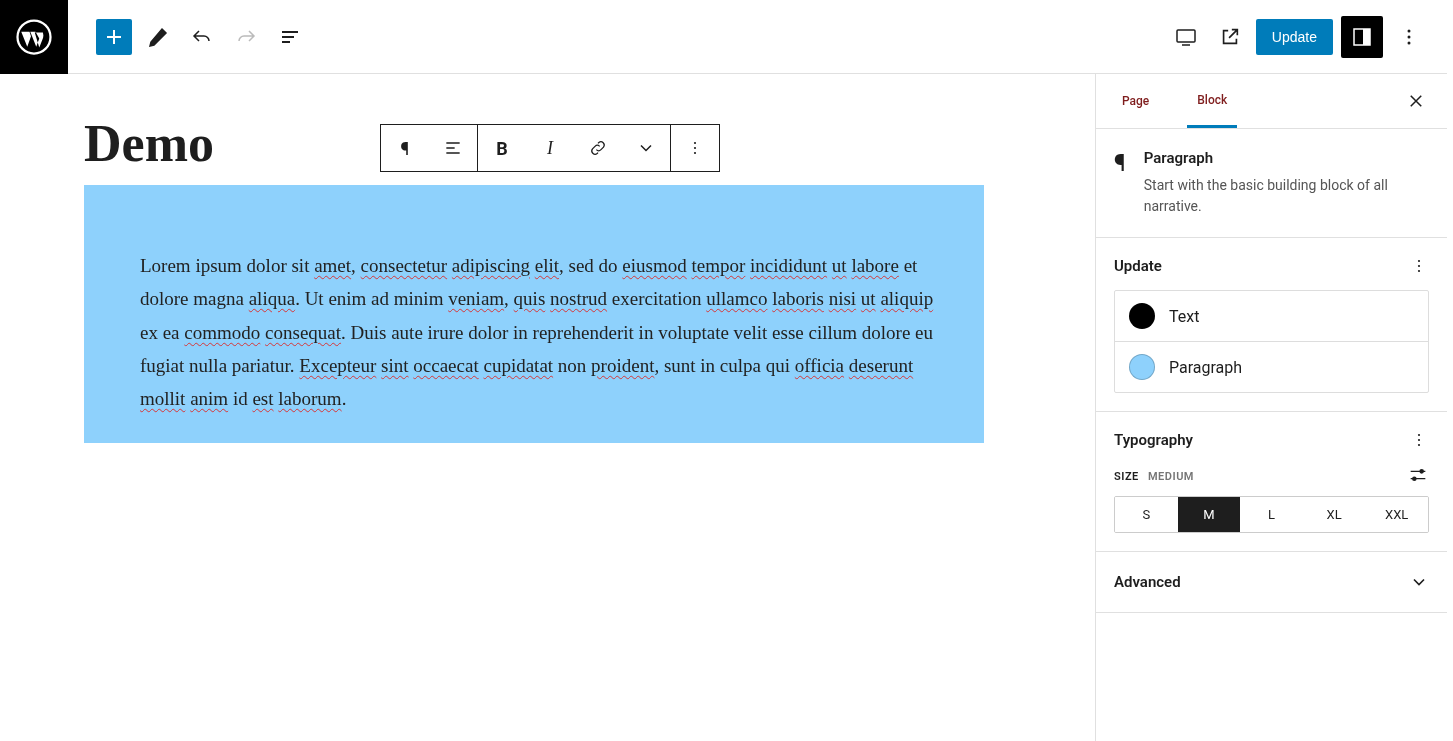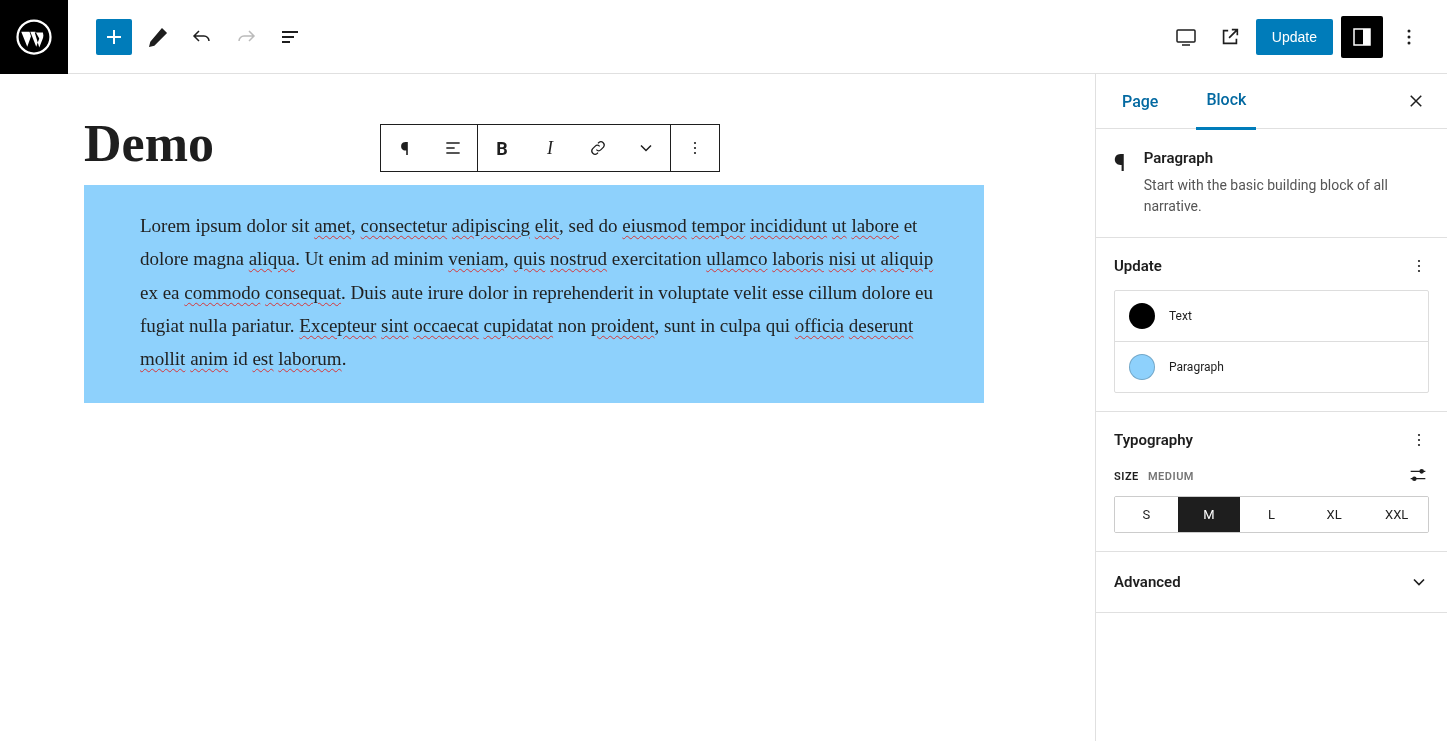--- a/index.html
+++ b/index.html
@@ -27,45 +27,45 @@
 .page-title { font-size: 52px; font-weight: 700; font-family: Georgia, serif; margin-bottom: 6px; }
 
 
 .block-toolbar { position: absolute; top: 10px; left: 296px; display: flex; background: #fff; border: 1px solid #1e1e1e; height: 48px; }
 .bt-group { display: flex; border-right: 1px solid #1e1e1e; }
 .bt-group:last-child { border-right: none; }
 .bt-btn { width: 48px; height: 46px; display: flex; align-items: center; justify-content: center; cursor: pointer; font-size: 18px; }
 
 
 .para-block { background: #8ed1fc; padding: 24px 40px 28px 56px; margin-top: 12px; }
-.para-text { font-size: 19px; line-height: 1.75; font-family: Georgia, serif; color: #222; }
+.para-text { font-size: 19px; line-height: 1.75; font-family: Georgia, serif; color: #222; margin-top: 40px; }
 .spellerr { text-decoration: underline wavy #d63638; text-decoration-thickness: 1px; text-underline-offset: 3px; }
 
 
 .sidebar { width: 352px; border-left: 1px solid #e0e0e0; display: flex; flex-direction: column; overflow-y: auto; }
 .sb-tabs { display: flex; align-items: center; border-bottom: 1px solid #e0e0e0; padding: 0 16px; position: relative; height: 55px; }
-.sb-tab { font-size: 16px; padding: 18px 10px; cursor: pointer; color: #0369a1; font-weight: 500; margin-right: 28px; }
+.sb-tab { font-size: 12px; padding: 18px 10px; cursor: pointer; color: #7f1d1d; font-weight: 500; margin-right: 28px; }
 .sb-tab.active { border-bottom: 3px solid #007cba; }
 .sb-close { margin-left: auto; cursor: pointer; font-size: 20px; padding: 6px; }
 
 .sb-block-info { display: flex; padding: 20px 18px; gap: 18px; border-bottom: 1px solid #e0e0e0; }
 .sb-block-icon { font-size: 24px; }
 .sb-block-text h3 { font-size: 15px; font-weight: 600; margin-bottom: 8px; }
 .sb-block-text p { font-size: 14px; color: #555; line-height: 1.5; }
 
 .sb-panel { border-bottom: 1px solid #e0e0e0; padding: 18px; }
 .sb-panel-head { display: flex; align-items: center; justify-content: space-between; margin-bottom: 14px; }
 .sb-panel-title { font-size: 15px; font-weight: 600; }
 .sb-panel-action { cursor: pointer; font-size: 18px; }
 
 .color-list { border: 1px solid #ddd; border-radius: 2px; }
 .color-row { display: flex; align-items: center; padding: 12px 14px; gap: 14px; cursor: pointer; }
 .color-row + .color-row { border-top: 1px solid #ddd; }
 .swatch { width: 26px; height: 26px; border-radius: 50%; border: 1px solid rgba(0,0,0,0.2); }
-.color-label { font-size: 12px; }
+.color-label { font-size: 16px; }
 
 .typo-size-row { display: flex; align-items: center; justify-content: space-between; margin-bottom: 10px; }
 .typo-size-label { font-size: 11px; font-weight: 600; letter-spacing: 0.5px; color: #1e1e1e; }
 .typo-size-val { color: #757575; margin-left: 6px; }
 .size-btns { display: flex; border: 1px solid #ccc; border-radius: 2px; overflow: hidden; }
 .size-btn { flex: 1; padding: 10px 0; text-align: center; font-size: 13px; cursor: pointer; background: #fff; }
 .size-btn.active { background: #1e1e1e; color: #fff; }
 
 .sb-collapse { display: flex; align-items: center; justify-content: space-between; padding: 20px 18px; border-bottom: 1px solid #e0e0e0; cursor: pointer; }
 .sb-collapse-title { font-size: 15px; font-weight: 600; }

